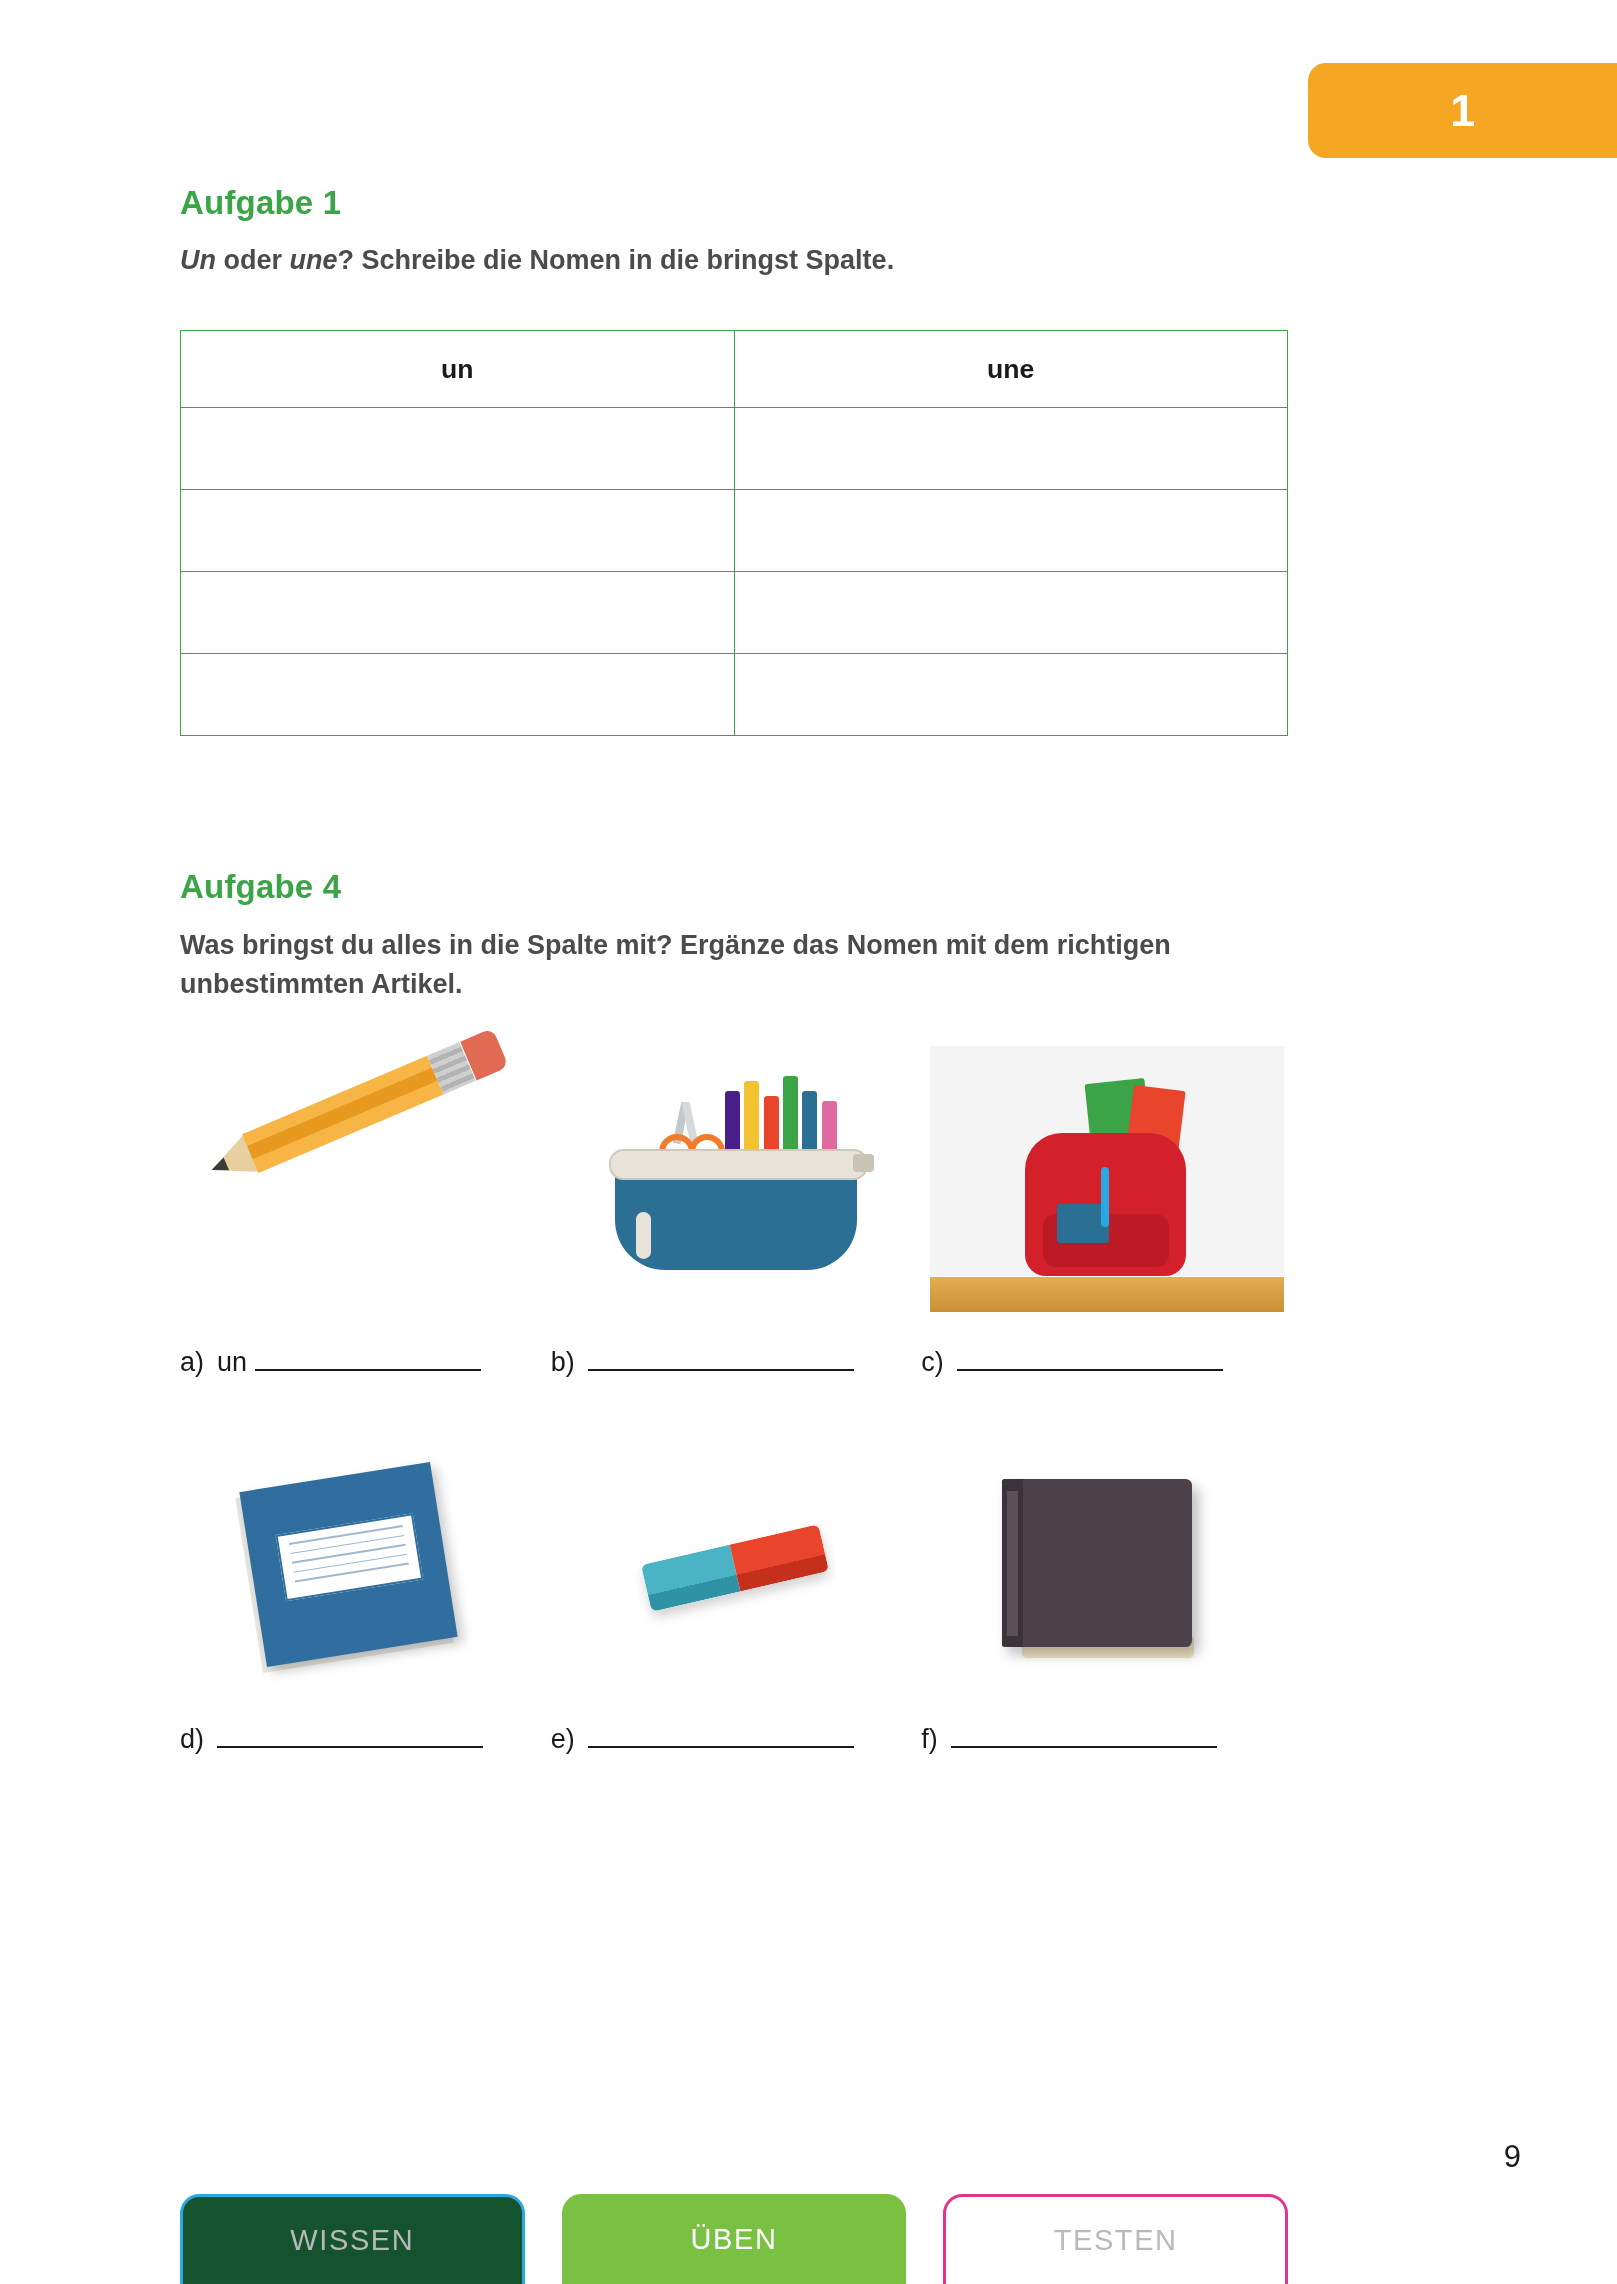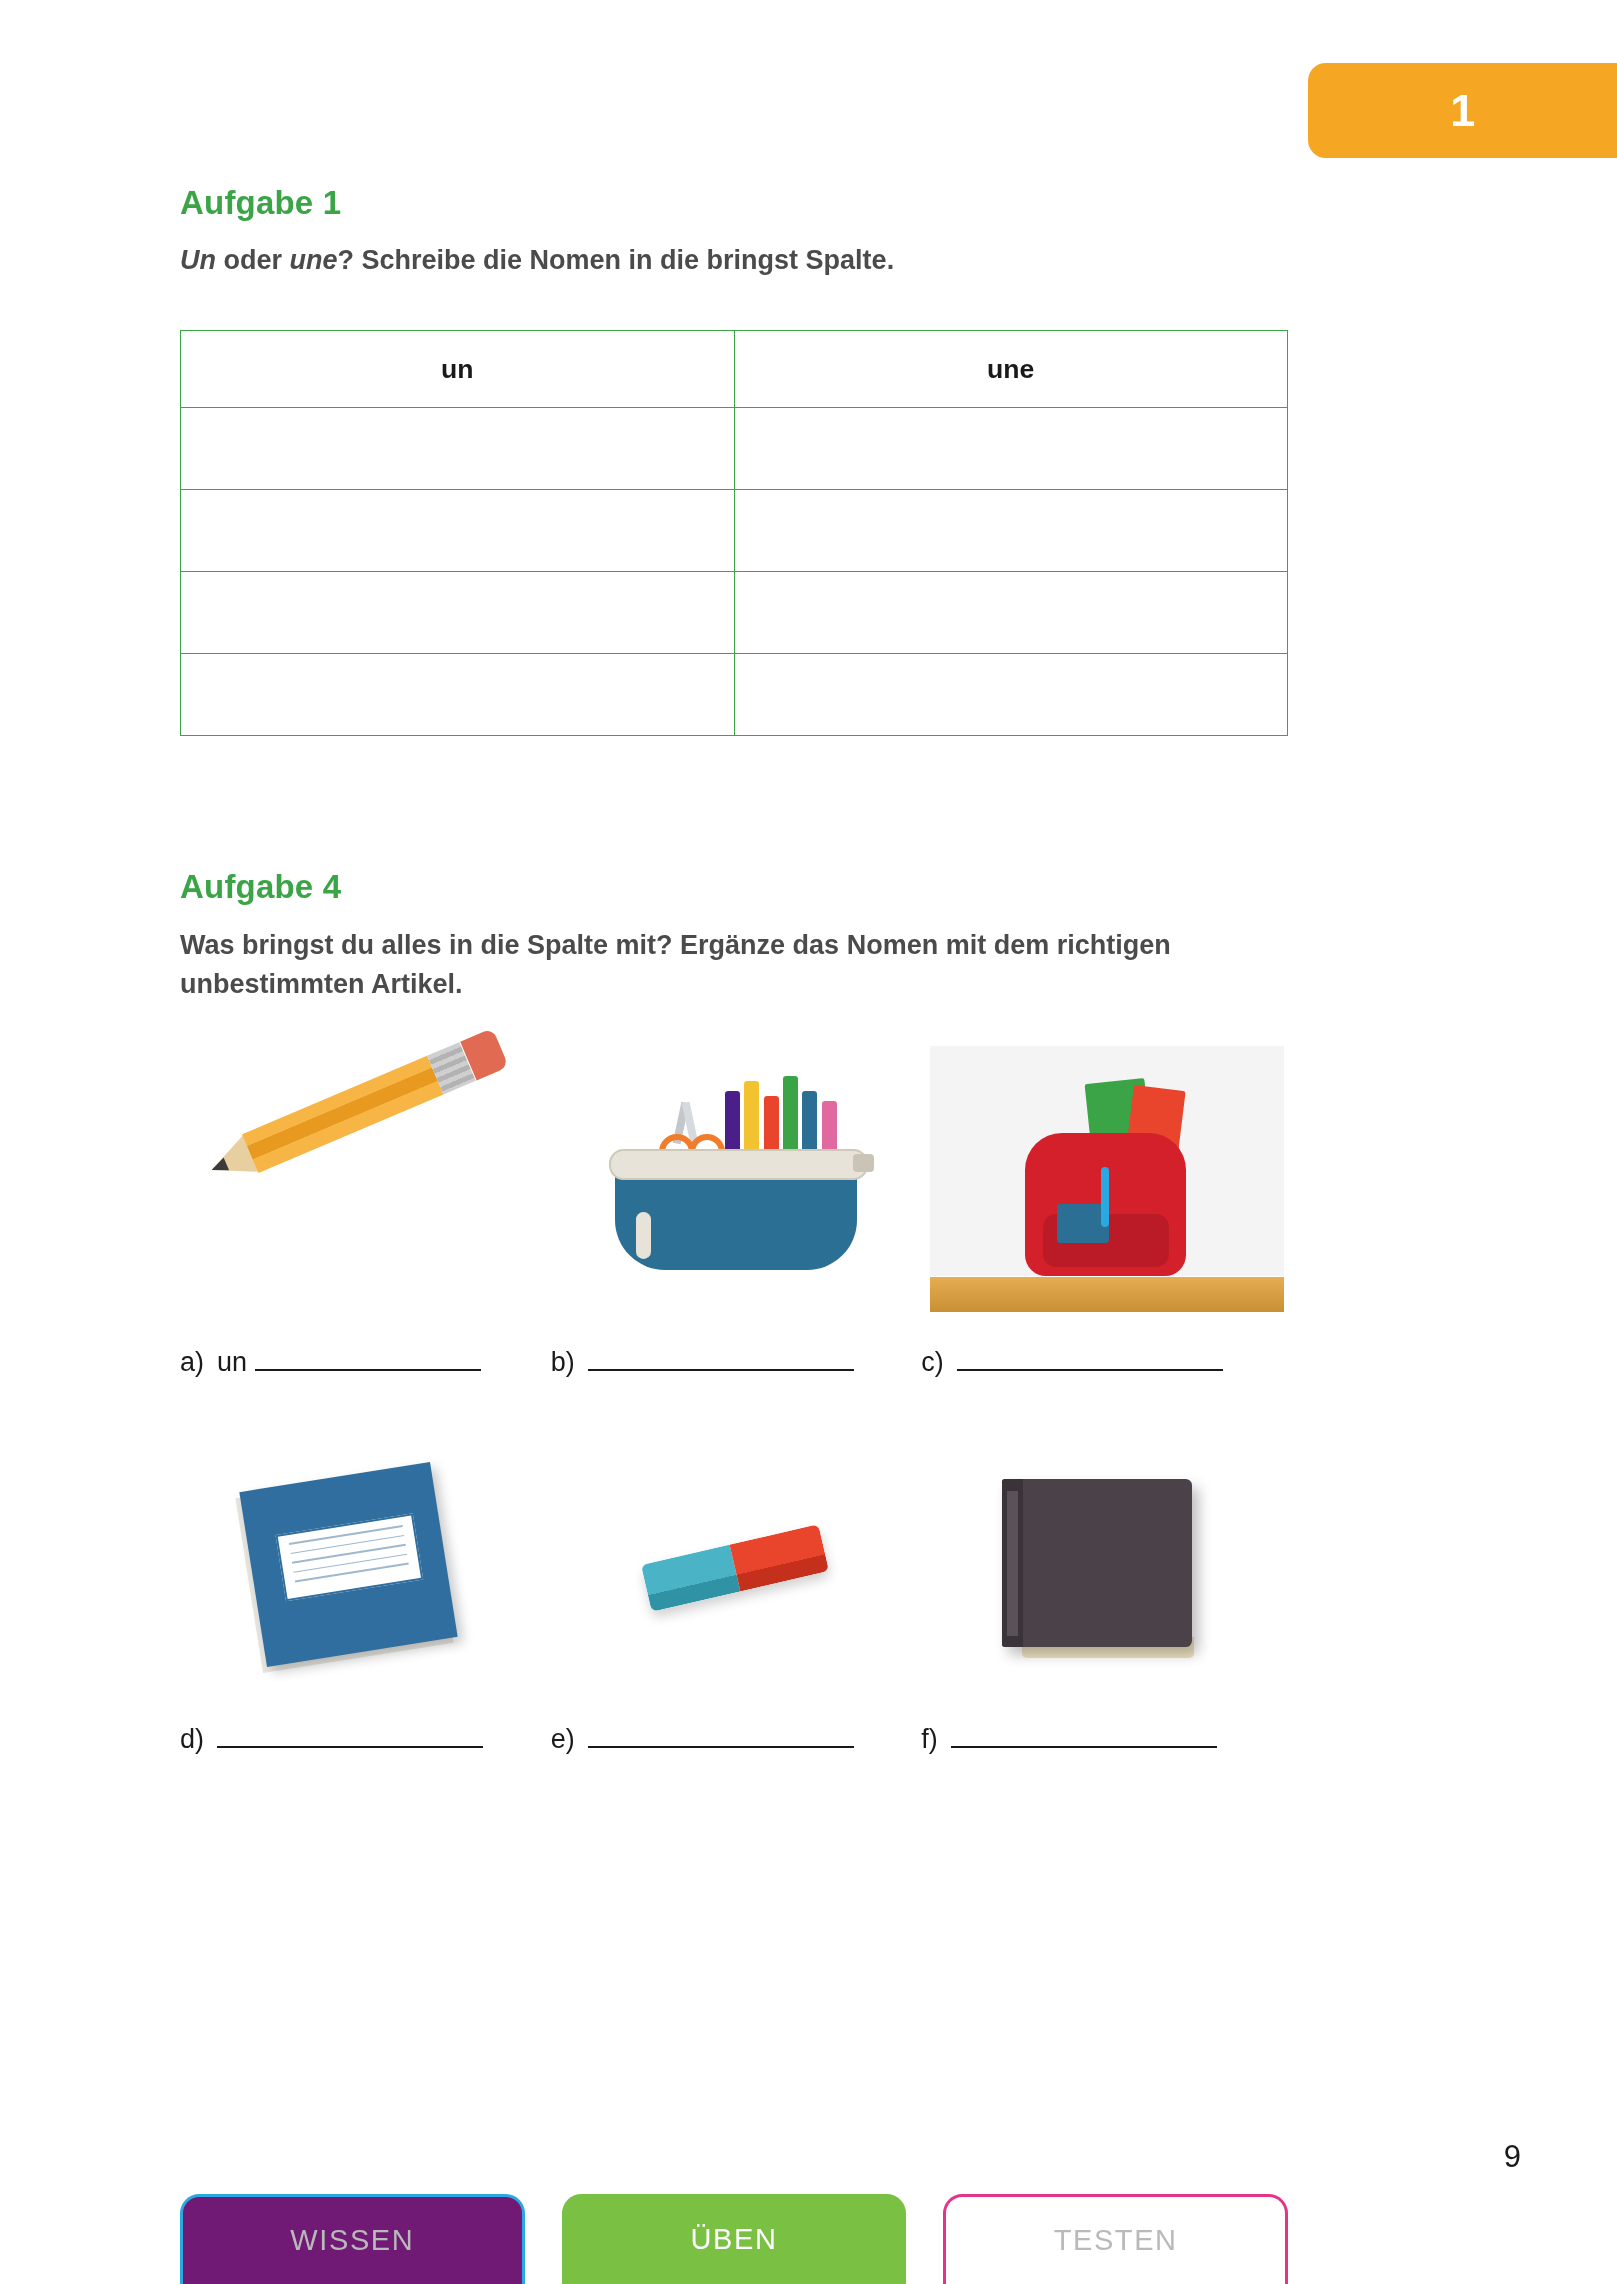--- a/index.html
+++ b/index.html
@@ -168,21 +168,21 @@
     justify-content: center;
     font-size: 29px;
     letter-spacing: 1.6px;
     font-weight: normal;
     box-sizing: border-box;
   }
   .nav-wissen {
     border: 3.2px solid #2aa9e0;
     border-bottom: none;
     color: #b9b9b9;
-    background: #701a75;
+    background: #14532d;
   }
   .nav-ueben {
     background: #7ac143;
     color: #ffffff;
     border: none;
   }
   .nav-testen {
     border: 3.2px solid #e4348a;
     border-bottom: none;
     color: #b9b9b9;

